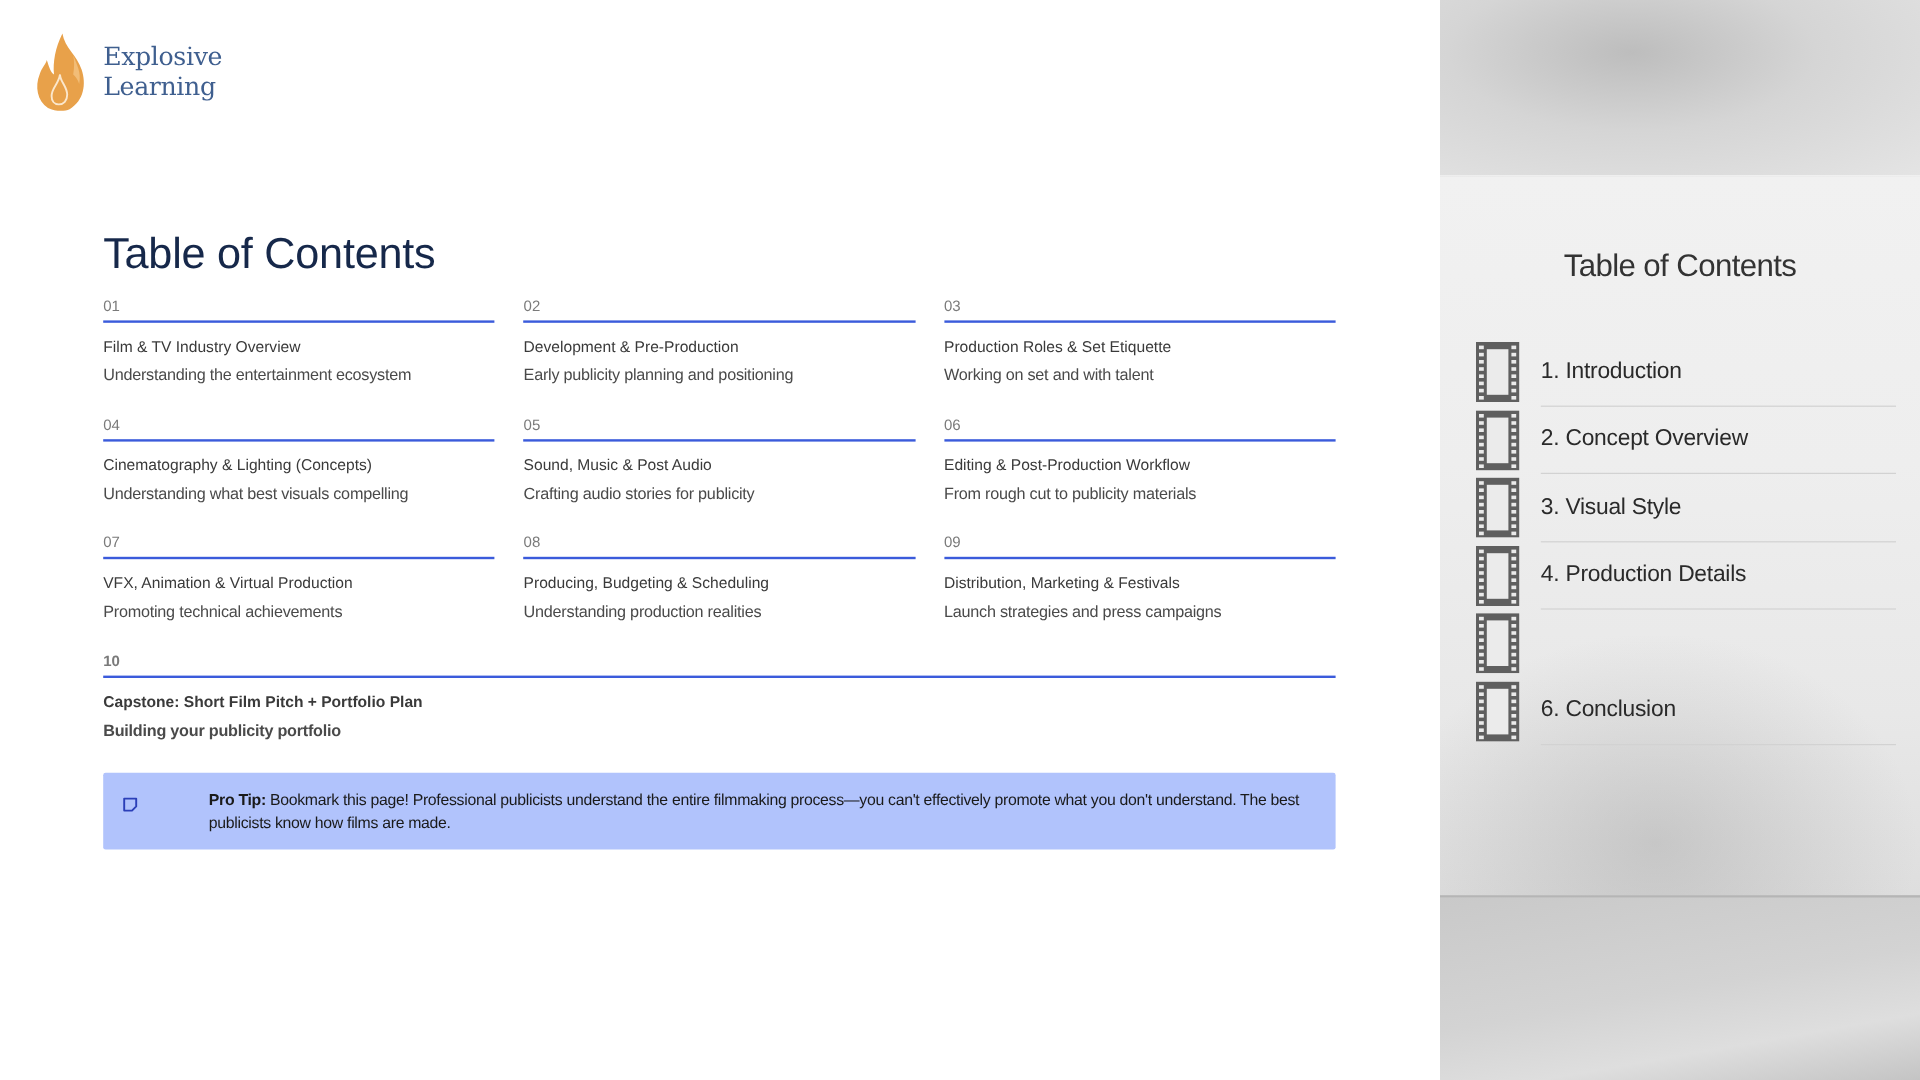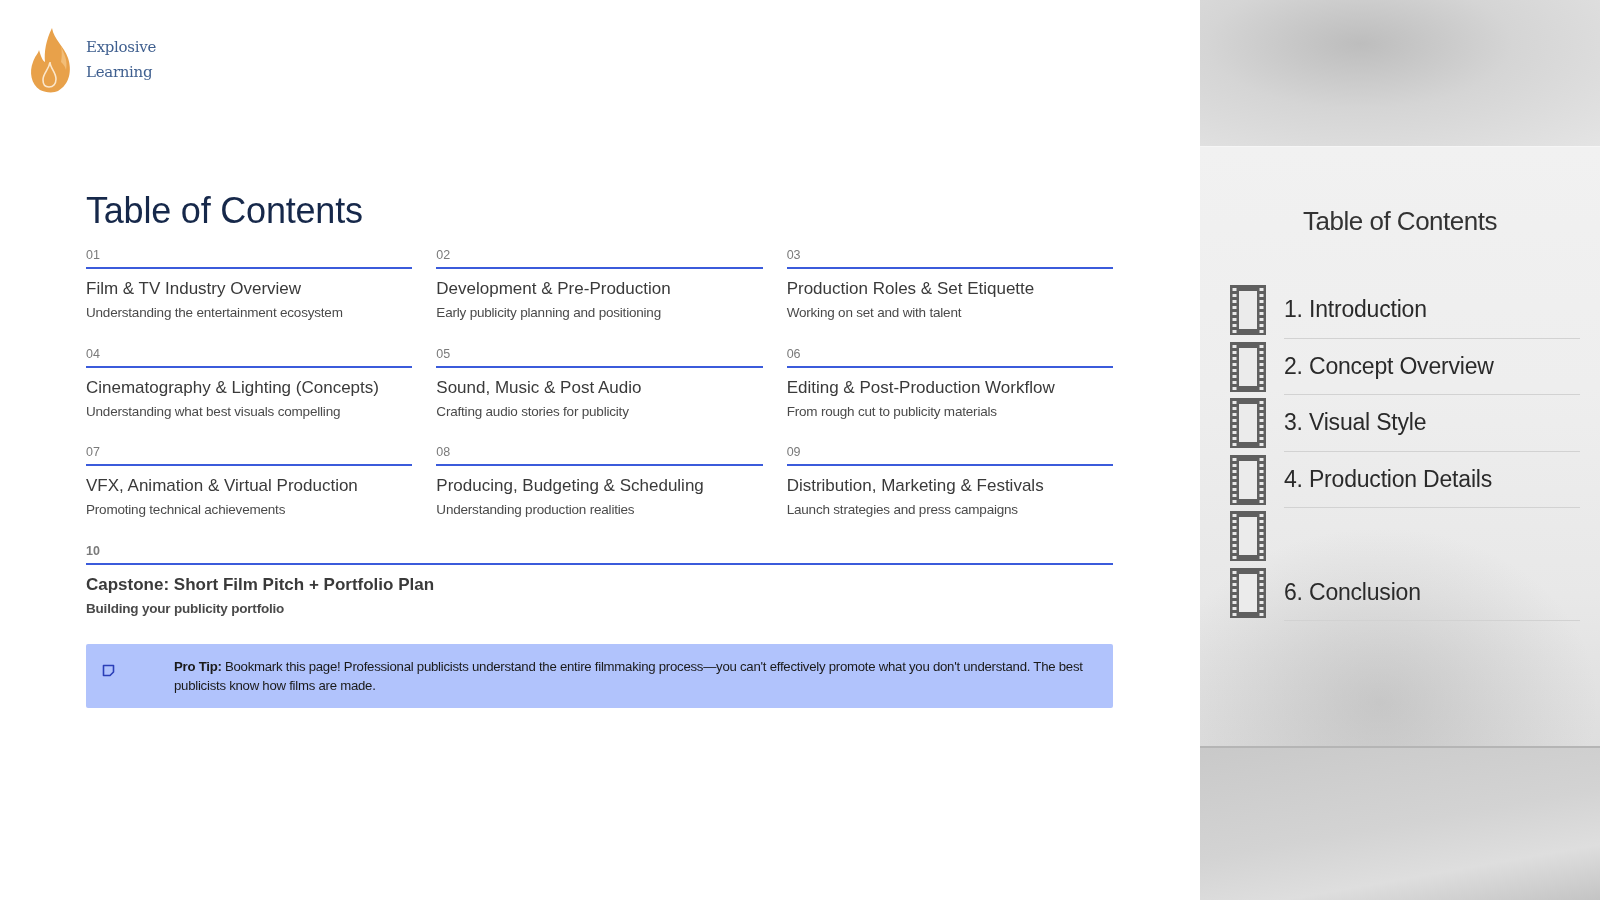--- a/index.html
+++ b/index.html
@@ -4,30 +4,30 @@
   <style>
     * { box-sizing: border-box; margin: 0; padding: 0; }
     html, body { width: 1600px; height: 900px; overflow: hidden; background: #ffffff; }
     body { position: relative; font-family: "Liberation Sans", sans-serif; }
 
     
     .slide { position: absolute; left: 0; top: 0; width: 1200px; height: 900px; background: #ffffff; }
 
     .logo { position: absolute; left: 28px; top: 26px; display: flex; align-items: center; }
     .logo-flame { width: 46px; height: 68px; }
-    .logo-text { margin-left: 12px; font-family: "DejaVu Serif", serif; color: #3f5f8f; font-size: 15px; line-height: 25px; letter-spacing: -0.3px; }
+    .logo-text { margin-left: 12px; font-family: "DejaVu Serif", serif; color: #3f5f8f; font-size: 21px; line-height: 25px; letter-spacing: -0.3px; }
 
     .toc-title { position: absolute; left: 86px; top: 190px; font-size: 36px; color: #16284a; font-weight: 400; letter-spacing: -0.2px; }
 
     .grid { position: absolute; left: 86px; top: 246px; width: 1027px; }
     .row { display: flex; gap: 24px; height: 98.5px; }
     .cell { flex: 1 1 0; min-width: 0; cursor: pointer; }
     .cell-num { font-size: 12.5px; color: #7a7a7a; height: 18px; line-height: 18px; }
     .cell-line { height: 2px; background: #3b5bdb; margin-top: 3px; }
-    .cell-title { font-size: 17px; color: #3a3a3a; margin-top: 10px; line-height: 20px; white-space: nowrap; }
+    .cell-title { font-size: 13px; color: #3a3a3a; margin-top: 10px; line-height: 20px; white-space: nowrap; }
     .cell-sub { font-size: 13.5px; color: #4a4a4a; margin-top: 5px; line-height: 17px; white-space: nowrap; letter-spacing: -0.2px; }
     .row.full .cell { flex: 1 1 100%; font-weight: bold; }
 
     .tip { position: absolute; left: 86px; top: 644px; width: 1027px; height: 64px; background: #b1c3fc; border-radius: 2px; display: flex; align-items: flex-start; padding: 13px 14px 0 16px; gap: 44px; }
     .tip-icon { width: 13px; height: 13px; margin-top: 7px; flex: 0 0 13px; }
     .tip-text { margin-left: 15px; font-size: 13.2px; color: #1a1a1a; line-height: 19px; letter-spacing: -0.25px; }
     .tip-text b { font-weight: 700; }
 
     
     .side { position: absolute; left: 1200px; top: 0; width: 400px; height: 900px; overflow: hidden;
@@ -41,21 +41,21 @@
       background: radial-gradient(ellipse at 45% 80%, rgba(150,150,150,0.35) 0%, rgba(200,200,200,0) 70%); }
     .paper-bot { position: absolute; left: 0; top: 746px; width: 400px; height: 154px;
       background: linear-gradient(170deg, #c9c9c9 0%, #d3d3d3 50%, #dedede 75%, #c4c4c4 100%);
       border-top: 2px solid #b5b5b5; }
 
     .side-title { position: absolute; left: 0; width: 400px; top: 206px; text-align: center; font-size: 26px; color: #333333; font-weight: 400; letter-spacing: -0.5px; }
 
     .side-list { position: absolute; left: 28px; top: 282px; width: 352px; }
     .side-item { display: flex; align-items: center; height: 56.5px; cursor: pointer; }
     .film { width: 40px; height: 50px; flex: 0 0 40px; }
-    .side-label { flex: 1; margin-left: 16px; height: 56.5px; display: flex; align-items: center; font-size: 23px; color: #2a2a2a; border-bottom: 1.5px solid #d2d2d2; letter-spacing: -0.2px; }
+    .side-label { flex: 1; margin-left: 16px; height: 56.5px; display: flex; align-items: center; font-size: 19px; color: #2a2a2a; border-bottom: 1.5px solid #d2d2d2; letter-spacing: -0.2px; }
   </style>
 </head>
 <body>
 
 <div class="slide">
 
   <div class="logo">
     <svg class="logo-flame" viewBox="0 0 46 68">
       <path d="M24 2 C26 14 36 20 40 32 C44 44 42 58 30 65 C26 67 18 67 12 64 C3 58 1 46 5 36 C7 30 10 28 11 24 C13 30 14 34 17 36 C16 26 18 14 24 2 Z" fill="#e8a14a"></path>
       <path d="M33 20 C36 28 40 34 38 44 C37 40 35 38 33 36 C34 30 34 25 33 20 Z" fill="#f2bd77"></path>

